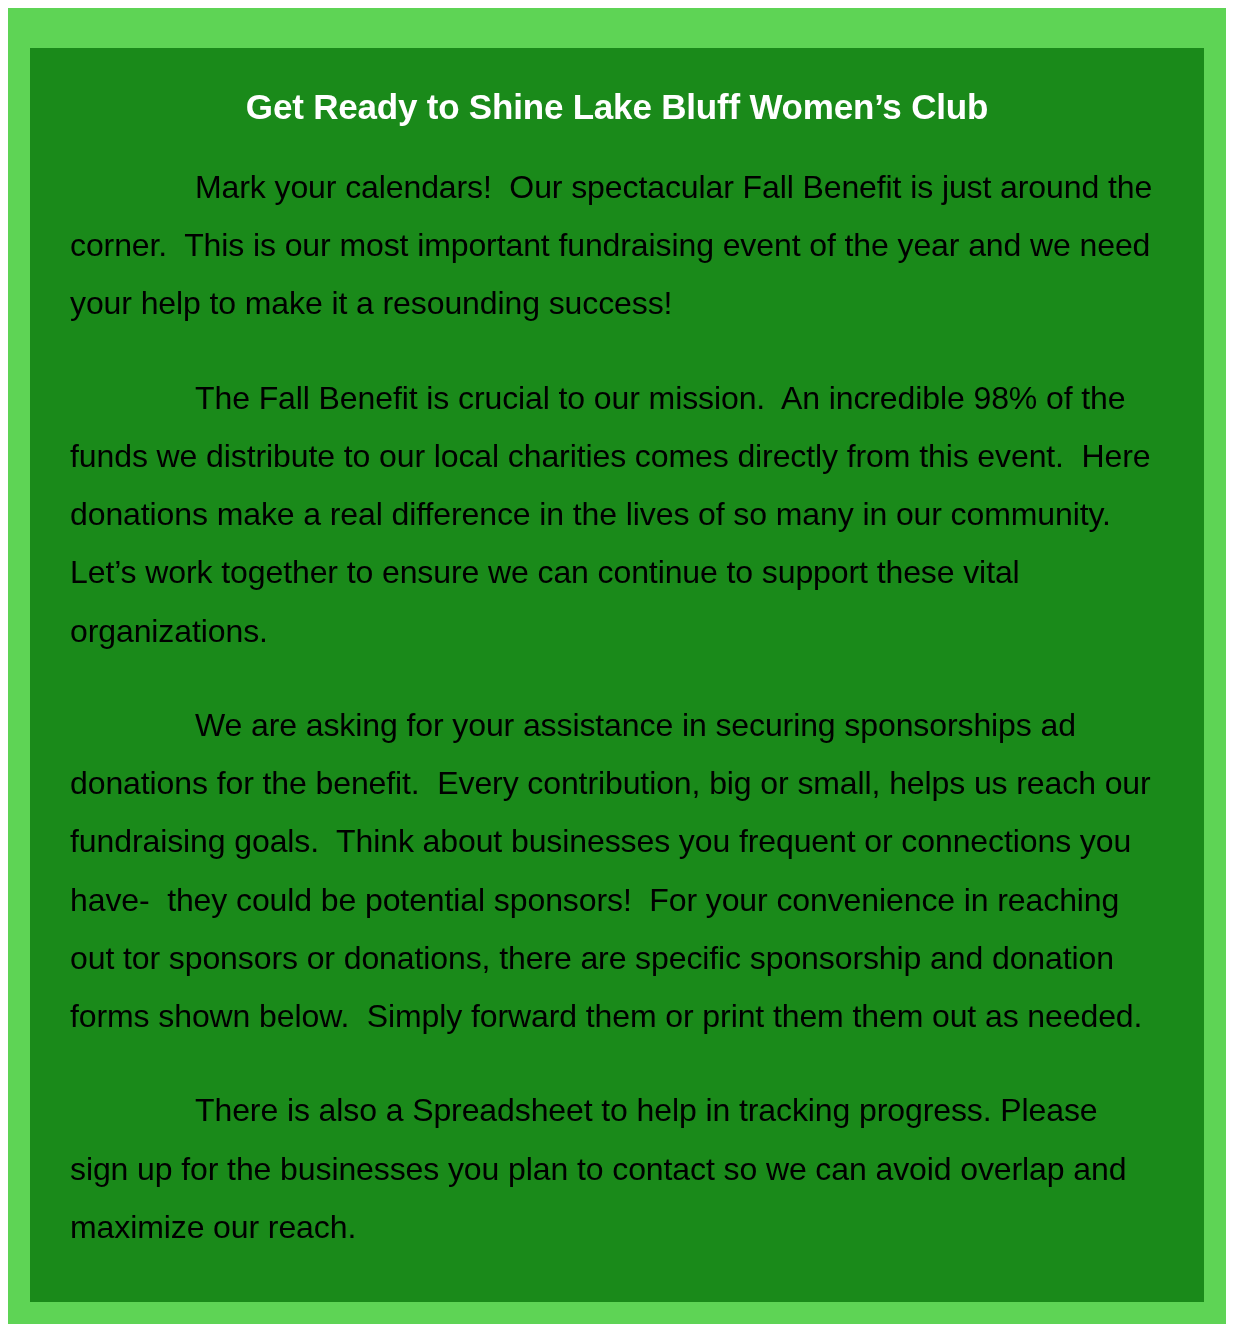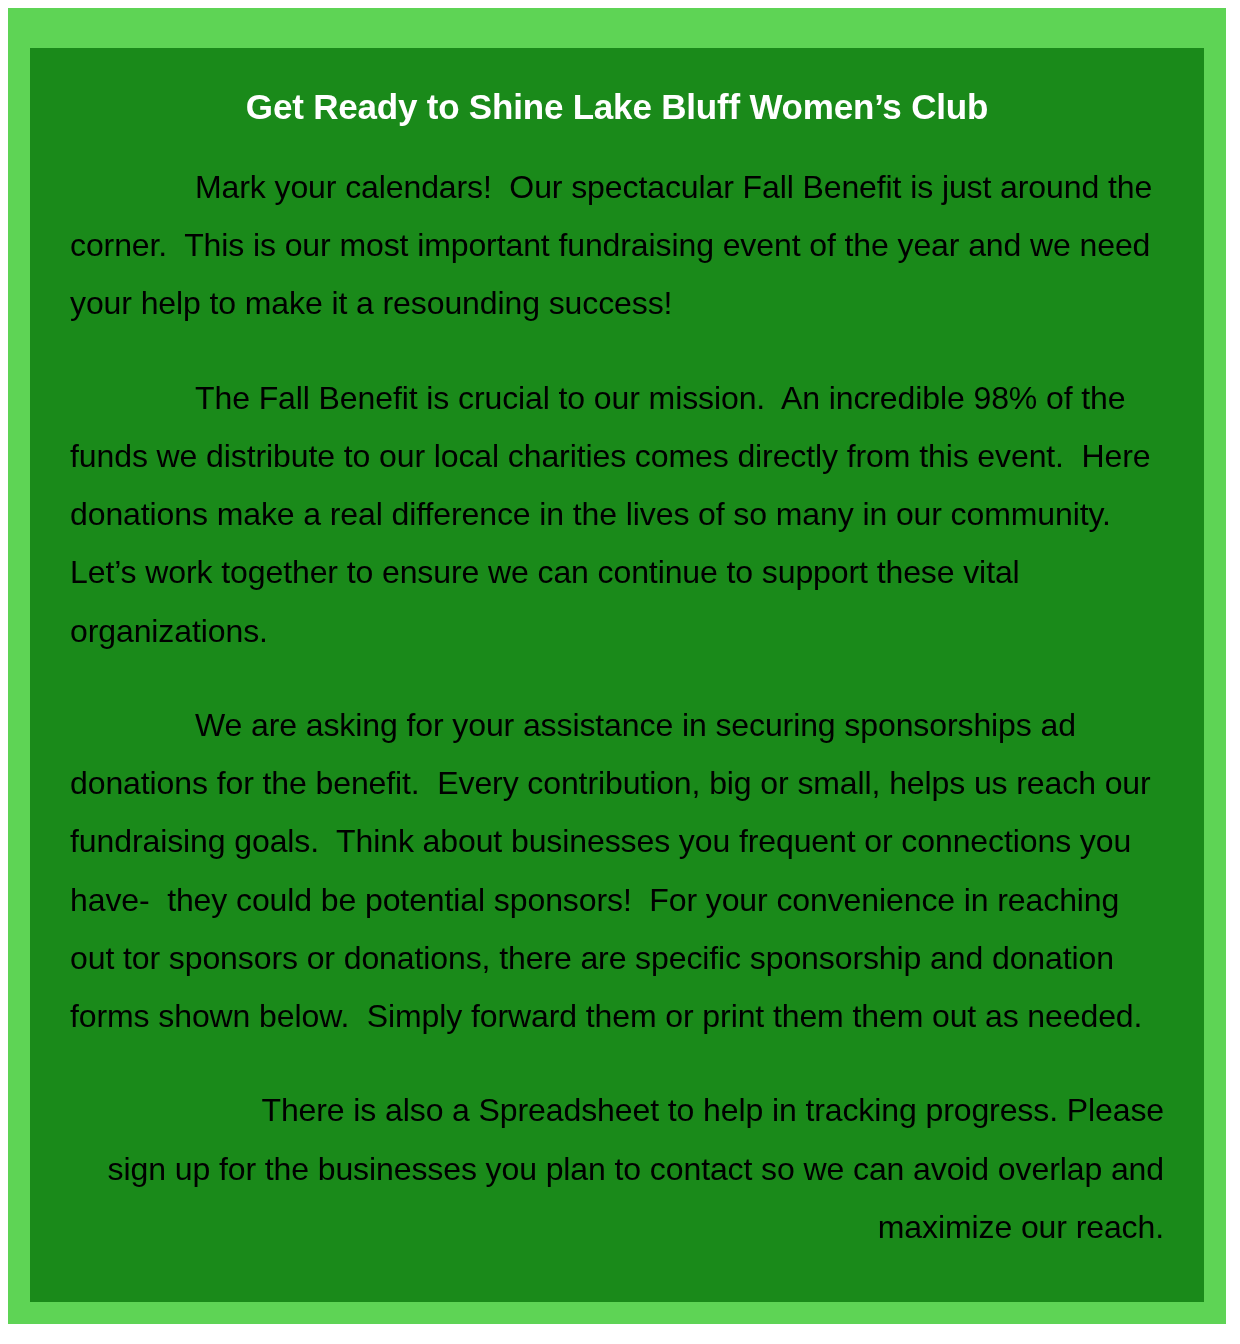--- a/index.html
+++ b/index.html
@@ -48,21 +48,20 @@
     font-size: 32px;
     line-height: 1.82;
     margin: 0 0 36px 0;
     text-indent: 125px;
     color: #000000;
     letter-spacing: -0.1px;
     white-space: pre-wrap;
   }
   .para.last {
     margin-bottom: 0;
-    text-align: right;
   }
 </style>
 </head>
 <body>
 
 <div class="outer-frame">
   <div class="green-border">
     <div class="card">
 
       <h1 class="headline">Get Ready to Shine Lake Bluff Women’s Club</h1>

